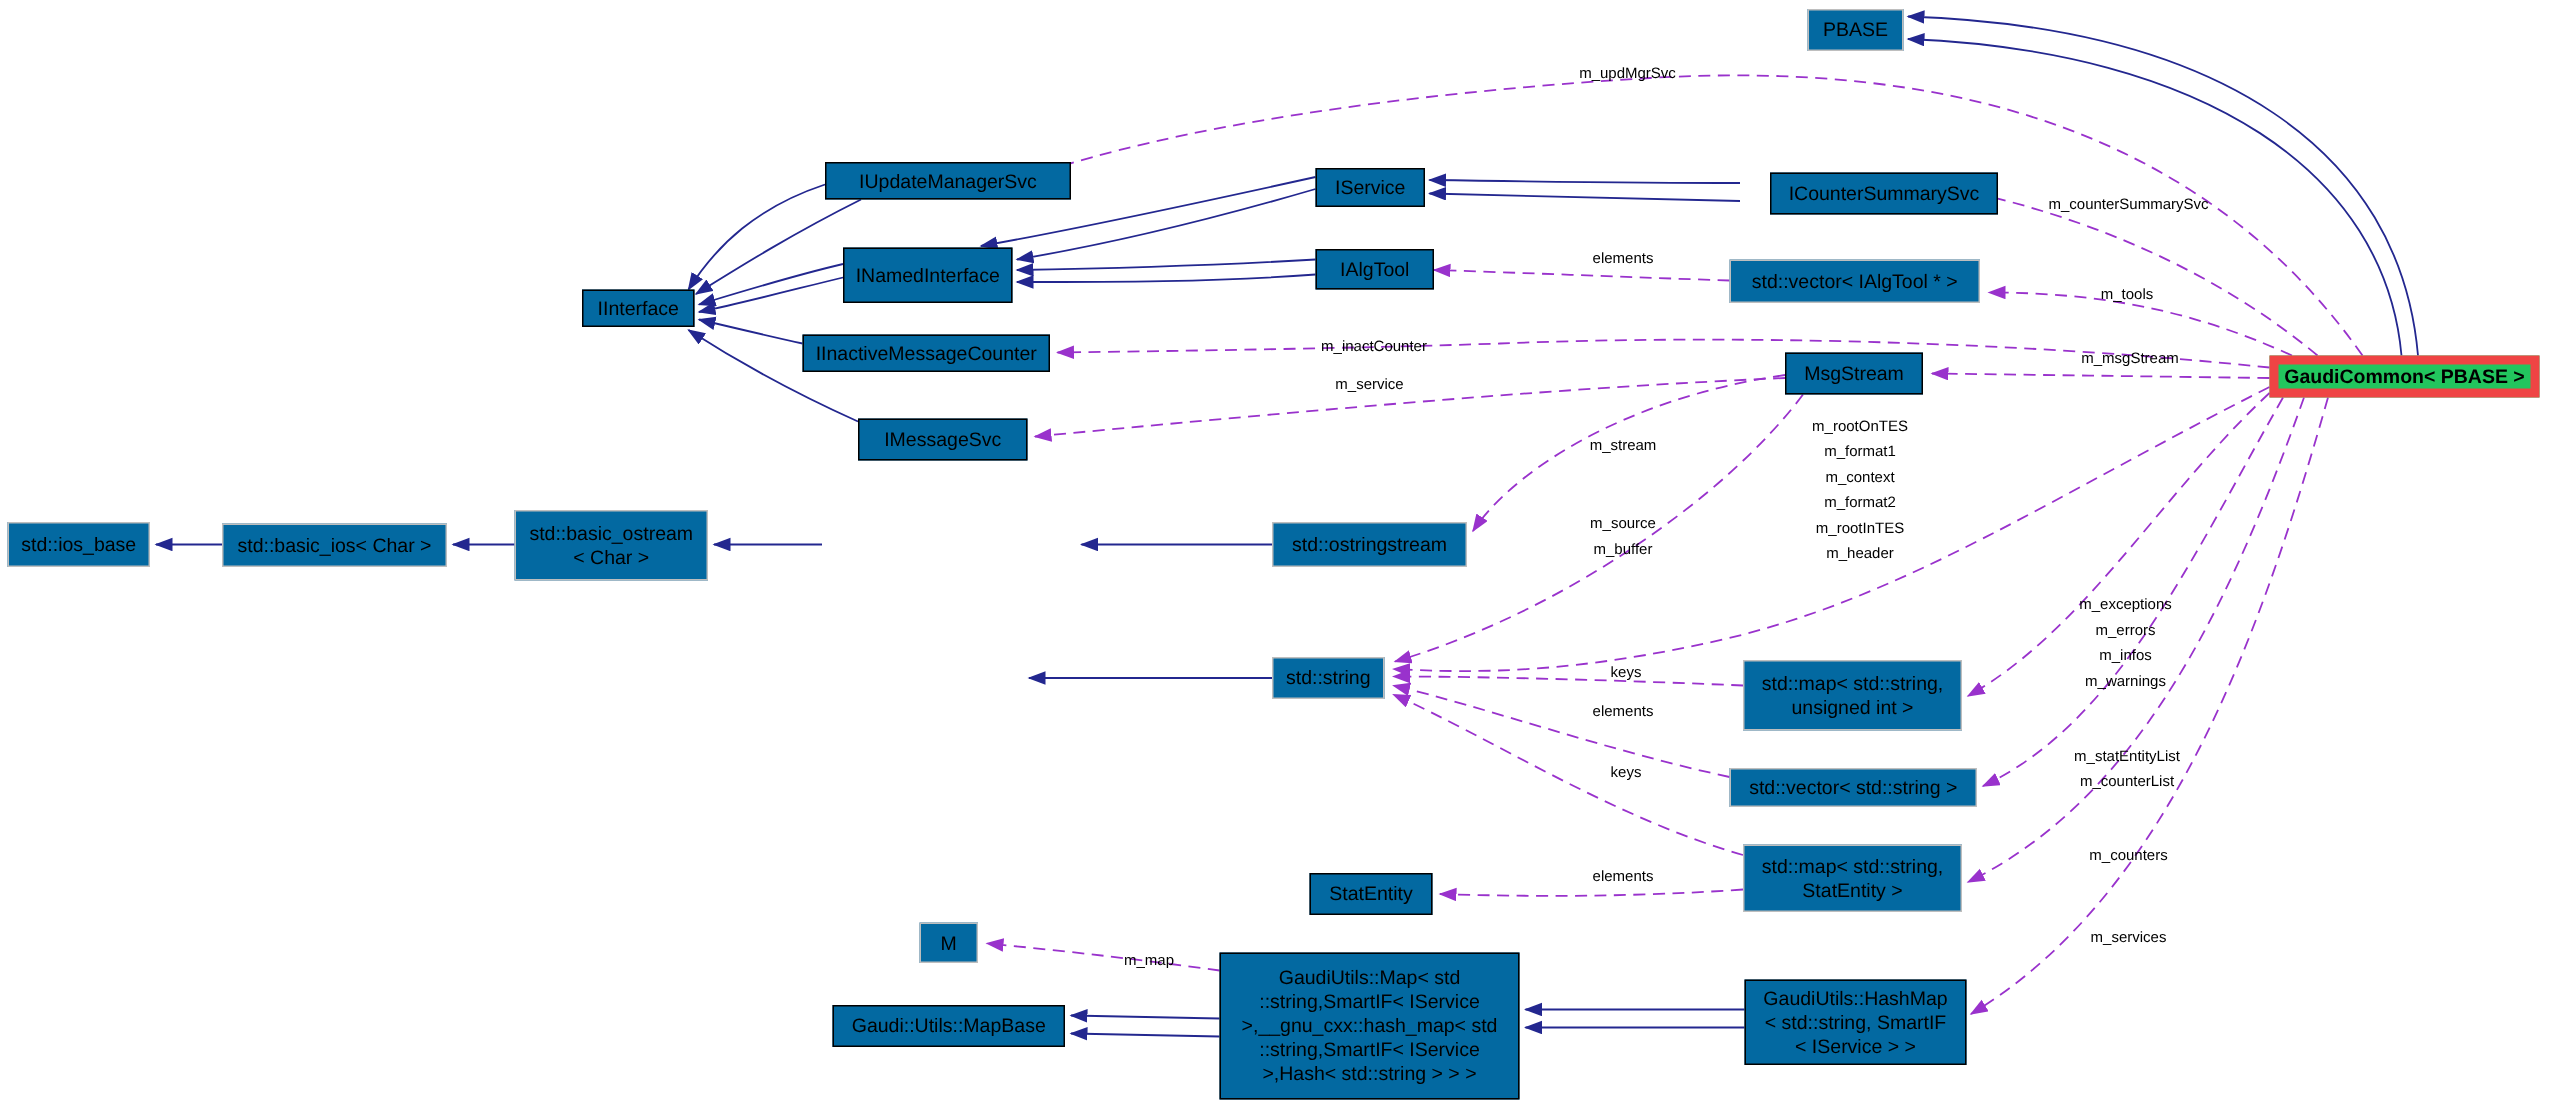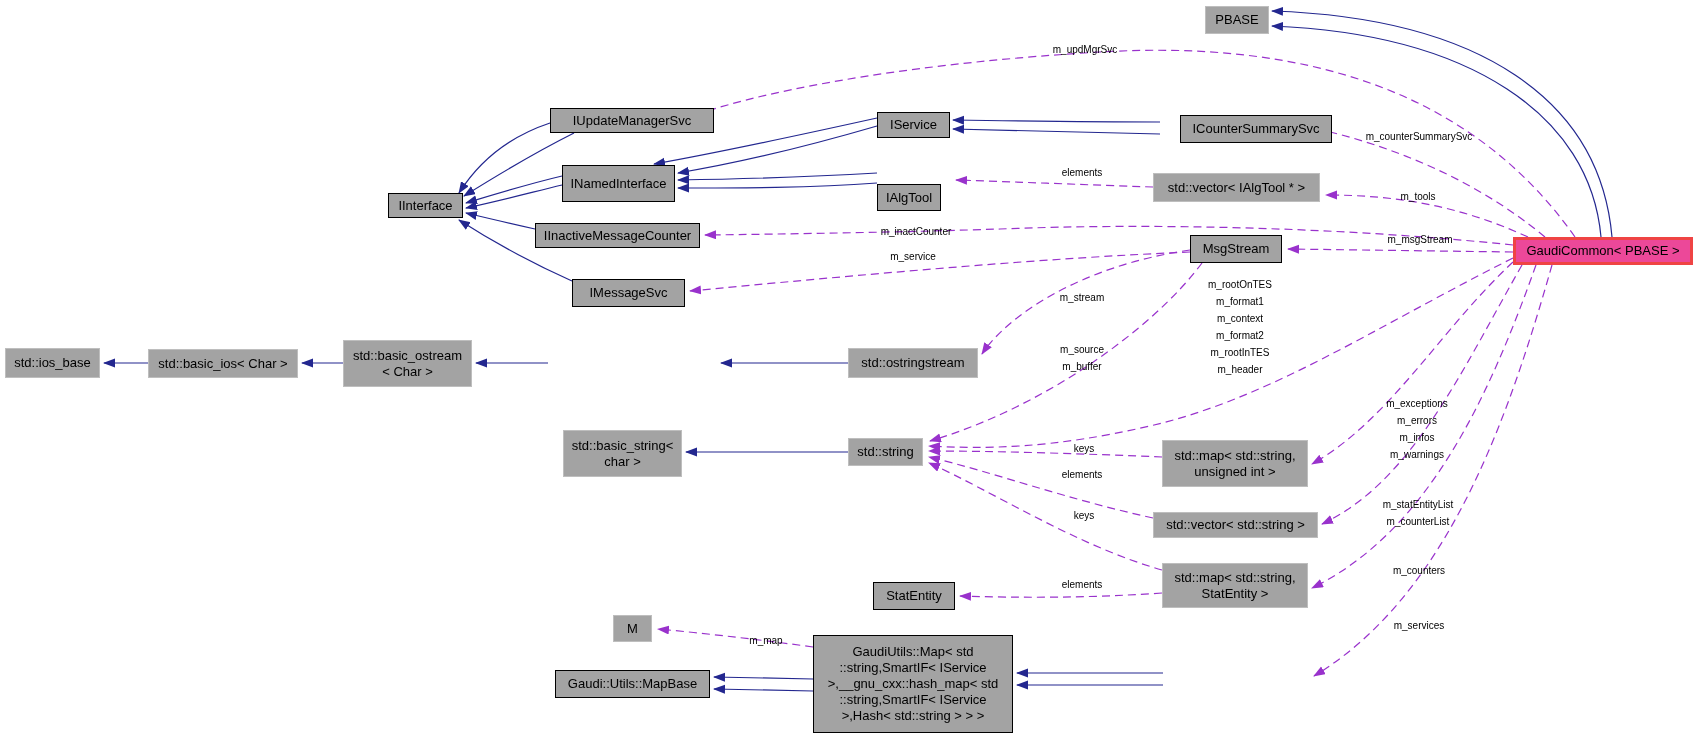--- a/index.html
+++ b/index.html
@@ -12,30 +12,30 @@
     overflow: hidden;
   }
   #edges { position: absolute; left: 0; top: 0; }
   .node {
     position: absolute;
     box-sizing: border-box;
     display: flex;
     align-items: center;
     justify-content: center;
     text-align: center;
-    background: #a3a3a3;
+    background: #0369a1;
     border: 1.5px solid #000000;
     font-size: 13px;
     line-height: 16px;
     color: #000000;
     white-space: pre-line;
     z-index: 2;
   }
   .node.external { border: 1px solid #bebebe; }
-  .node.main { background: #ec4899; border: 3px solid #ef4444; }
+  .node.main { background: #22c55e; border: 6px solid #ef4444; font-weight: bold; }
   .elabel {
     position: absolute;
     font-size: 10px;
     line-height: 17px;
     color: #000000;
     text-align: center;
     white-space: pre-line;
     z-index: 3;
   }
   path.inh { fill: none; stroke: #23278f; stroke-width: 1.2; }
@@ -99,48 +99,49 @@
     <path class="use" d="M1162,593 C1090,598 1022,598 960,596" marker-end="url(#arrow-purple)"></path>
     <path class="use" d="M1552,265 C1508,420 1447,596 1314,676" marker-end="url(#arrow-purple)"></path>
     <path class="use" d="M813,647 C770,641 712,634 658,629" marker-end="url(#arrow-purple)"></path>
   </svg>
 
   <div class="node external" style="left:1205px;top:6px;width:64px;height:28px">PBASE</div>
   <div class="node" style="left:550px;top:108px;width:164px;height:25px">IUpdateManagerSvc</div>
   <div class="node" style="left:877px;top:112px;width:73px;height:26px">IService</div>
   <div class="node" style="left:1180px;top:115px;width:152px;height:28px">ICounterSummarySvc</div>
   <div class="node" style="left:562px;top:165px;width:113px;height:37px">INamedInterface</div>
-  <div class="node" style="left:877px;top:184px;width:64px;height:27px">IAlgTool</div>
+  <div class="node" style="left:877px;top:166px;width:79px;height:27px">IAlgTool</div>
   <div class="node external" style="left:1153px;top:173px;width:167px;height:29px">std::vector&lt; IAlgTool * &gt;</div>
   <div class="node" style="left:388px;top:193px;width:75px;height:25px">IInterface</div>
   <div class="node" style="left:535px;top:223px;width:165px;height:25px">IInactiveMessageCounter</div>
   <div class="node" style="left:1190px;top:235px;width:92px;height:28px">MsgStream</div>
   <div class="node main" style="left:1513px;top:237px;width:180px;height:28px">GaudiCommon&lt; PBASE &gt;</div>
   <div class="node" style="left:572px;top:279px;width:113px;height:28px">IMessageSvc</div>
   <div class="node external" style="left:5px;top:348px;width:95px;height:30px">std::ios_base</div>
   <div class="node external" style="left:148px;top:349px;width:150px;height:29px">std::basic_ios&lt; Char &gt;</div>
   <div class="node external" style="left:343px;top:340px;width:129px;height:47px">std::basic_ostream
 &lt; Char &gt;</div>
   <div class="node external" style="left:848px;top:348px;width:130px;height:30px">std::ostringstream</div>
-  <div class="node external" style="left:563px;top:430px;width:119px;height:47px">std::basic_string&lt;
-char &gt;</div>
   <div class="node external" style="left:848px;top:438px;width:75px;height:28px">std::string</div>
   <div class="node external" style="left:1162px;top:440px;width:146px;height:47px">std::map&lt; std::string,
 unsigned int &gt;</div>
   <div class="node external" style="left:1153px;top:512px;width:165px;height:26px">std::vector&lt; std::string &gt;</div>
   <div class="node external" style="left:1162px;top:563px;width:146px;height:45px">std::map&lt; std::string,
 StatEntity &gt;</div>
   <div class="node" style="left:873px;top:582px;width:82px;height:28px">StatEntity</div>
   <div class="node external" style="left:613px;top:615px;width:39px;height:27px">M</div>
   <div class="node" style="left:813px;top:635px;width:200px;height:98px">GaudiUtils::Map&lt; std
 ::string,SmartIF&lt; IService
 &gt;,__gnu_cxx::hash_map&lt; std
 ::string,SmartIF&lt; IService
 &gt;,Hash&lt; std::string &gt; &gt; &gt;</div>
   <div class="node" style="left:555px;top:670px;width:155px;height:28px">Gaudi::Utils::MapBase</div>
+  <div class="node" style="left:1163px;top:653px;width:148px;height:57px">GaudiUtils::HashMap
+&lt; std::string, SmartIF
+&lt; IService &gt; &gt;</div>
 
   <div class="elabel" style="left:1040px;top:41px;width:90px">m_updMgrSvc</div>
   <div class="elabel" style="left:1348px;top:128px;width:142px">m_counterSummarySvc</div>
   <div class="elabel" style="left:1052px;top:164px;width:60px">elements</div>
   <div class="elabel" style="left:1390px;top:188px;width:56px">m_tools</div>
   <div class="elabel" style="left:866px;top:223px;width:100px">m_inactCounter</div>
   <div class="elabel" style="left:878px;top:248px;width:70px">m_service</div>
   <div class="elabel" style="left:1374px;top:231px;width:92px">m_msgStream</div>
   <div class="elabel" style="left:1192px;top:276px;width:96px">m_rootOnTES
 m_format1

